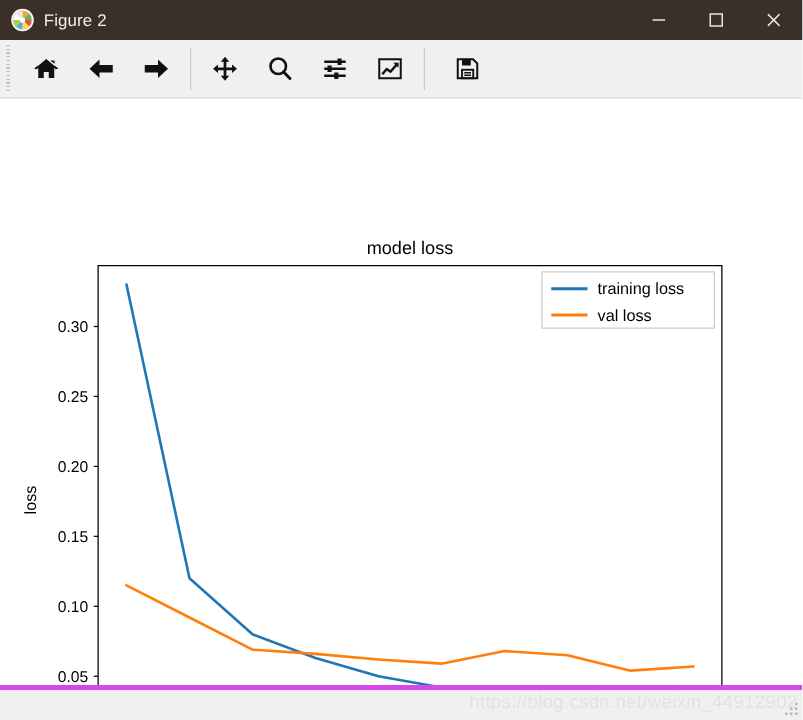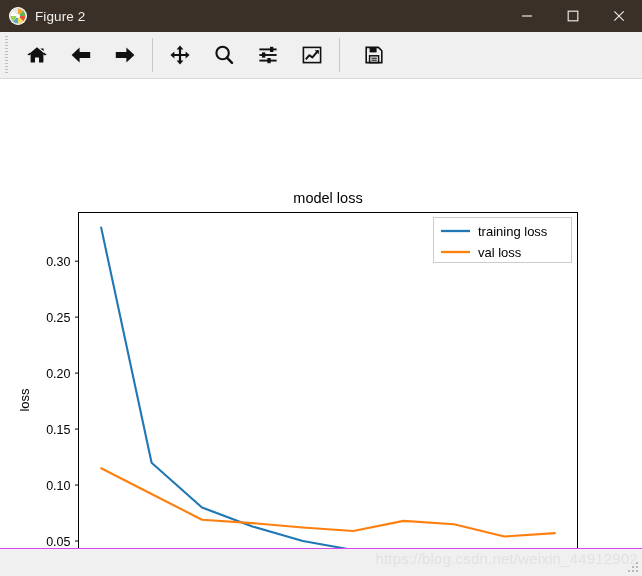--- a/index.html
+++ b/index.html
@@ -100,21 +100,21 @@
     width: 642px; height: 497px;
     background: #ffffff;
   }
   #figure svg { display: block; }
   
   #statusbar {
     position: absolute;
     left: 0; bottom: 0;
     width: 642px; height: 28px;
     background: #f0f0f0;
-    border-top: 1px solid #d946ef;
+    border-top: 4px solid #d946ef;
   }
   #watermark {
     position: absolute;
     right: 4px; top: 1px;
     color: #e2e2e2;
     font-size: 15px;
     letter-spacing: 0.2px;
     white-space: nowrap;
     font-family: "Liberation Sans", sans-serif;
   }

